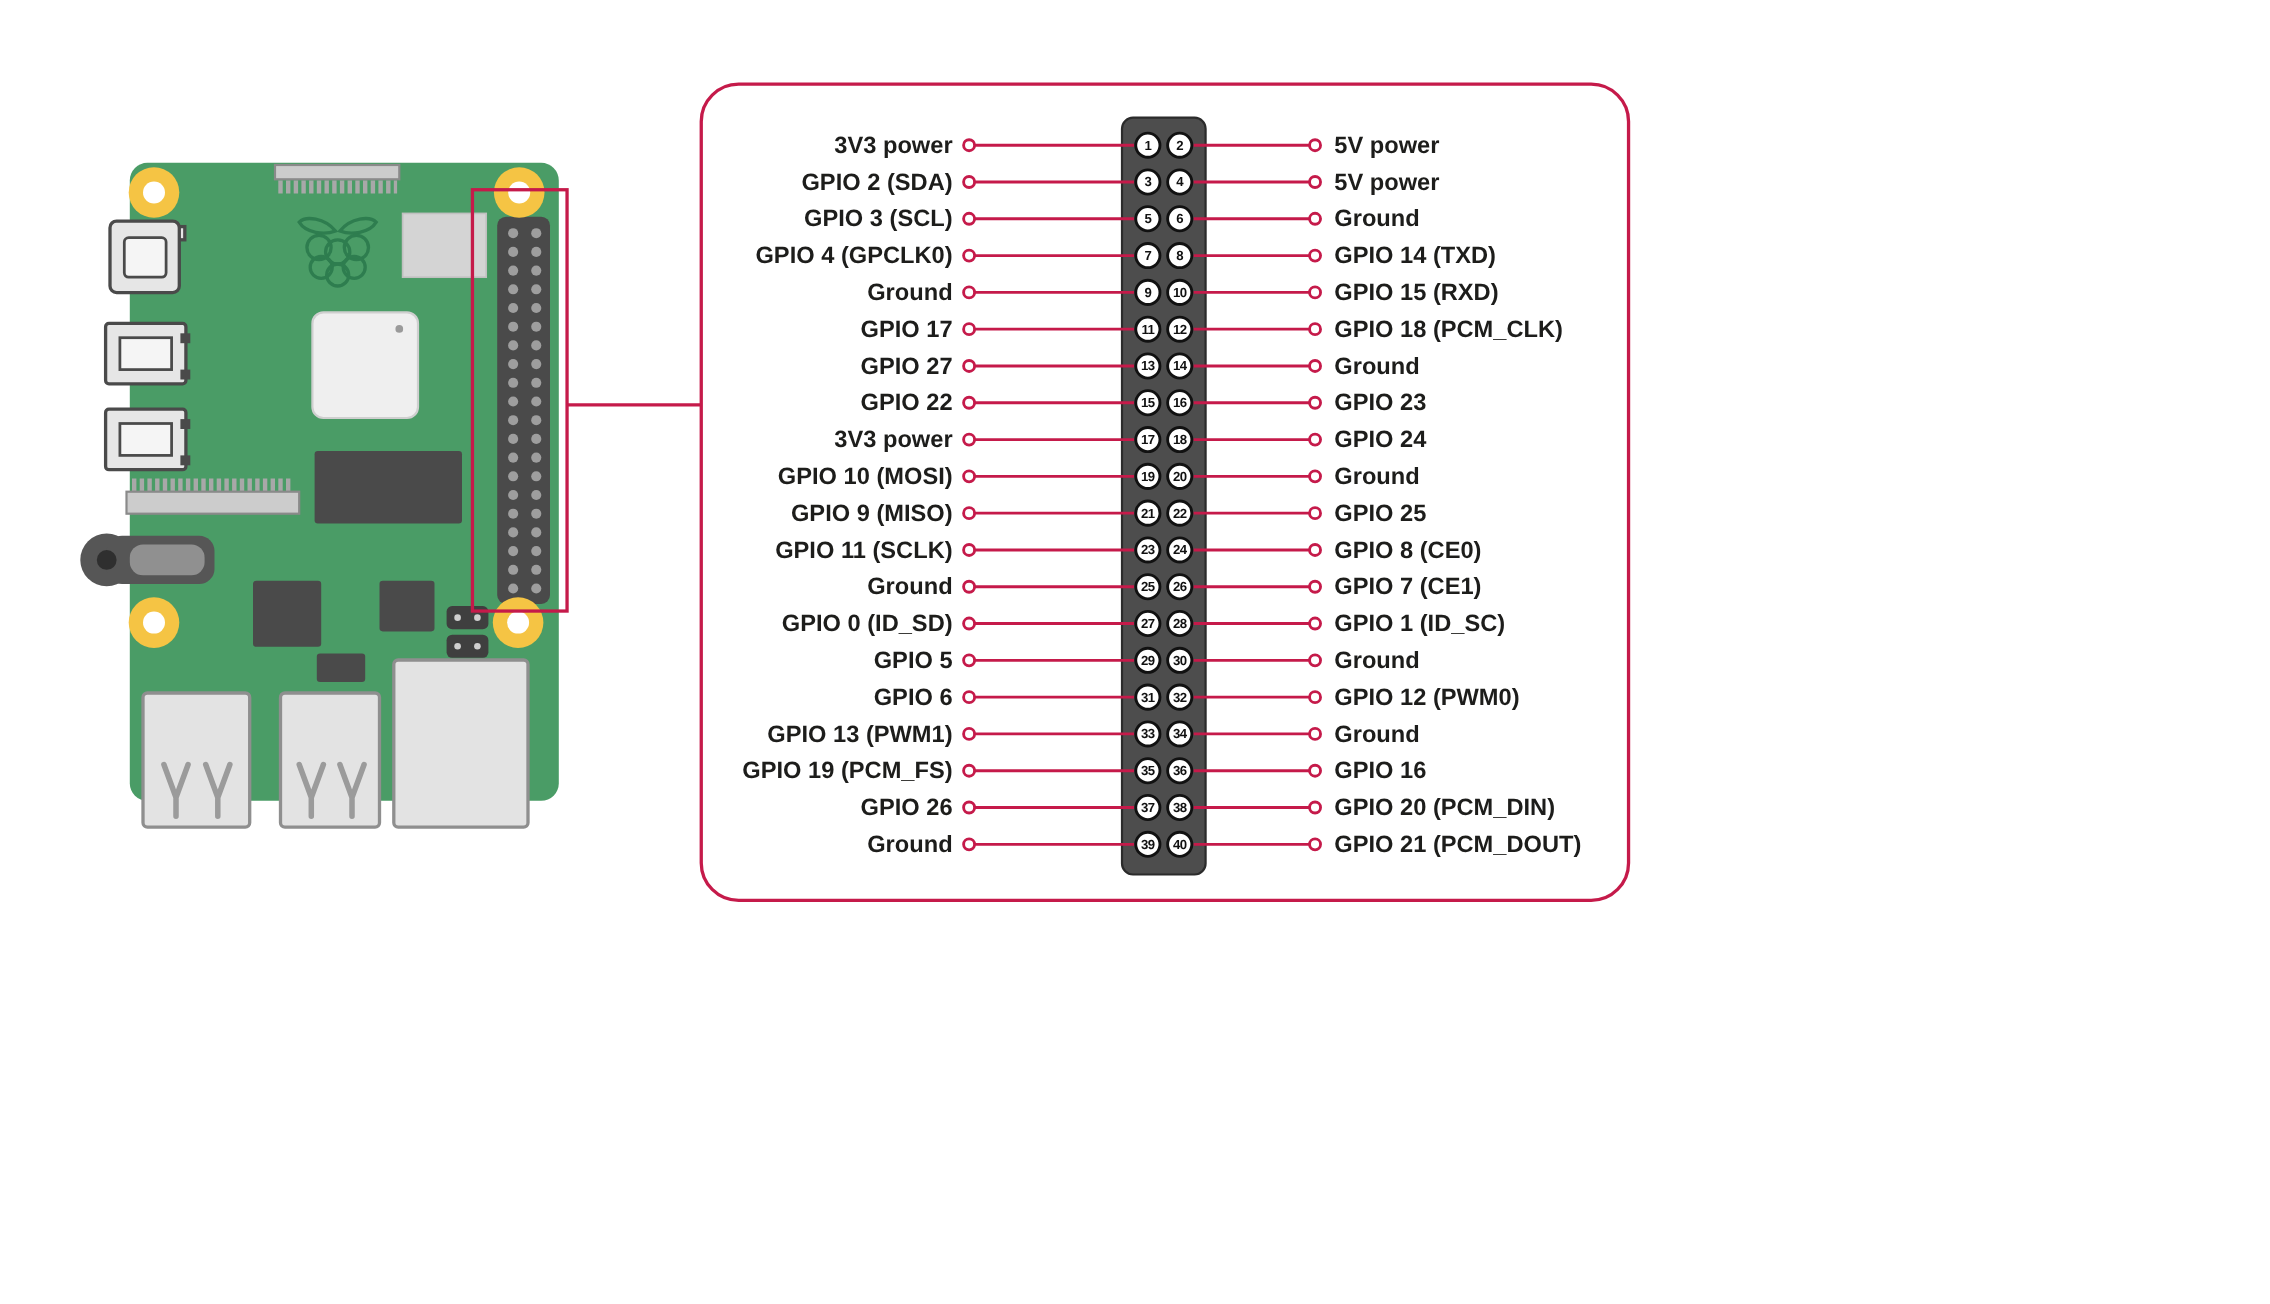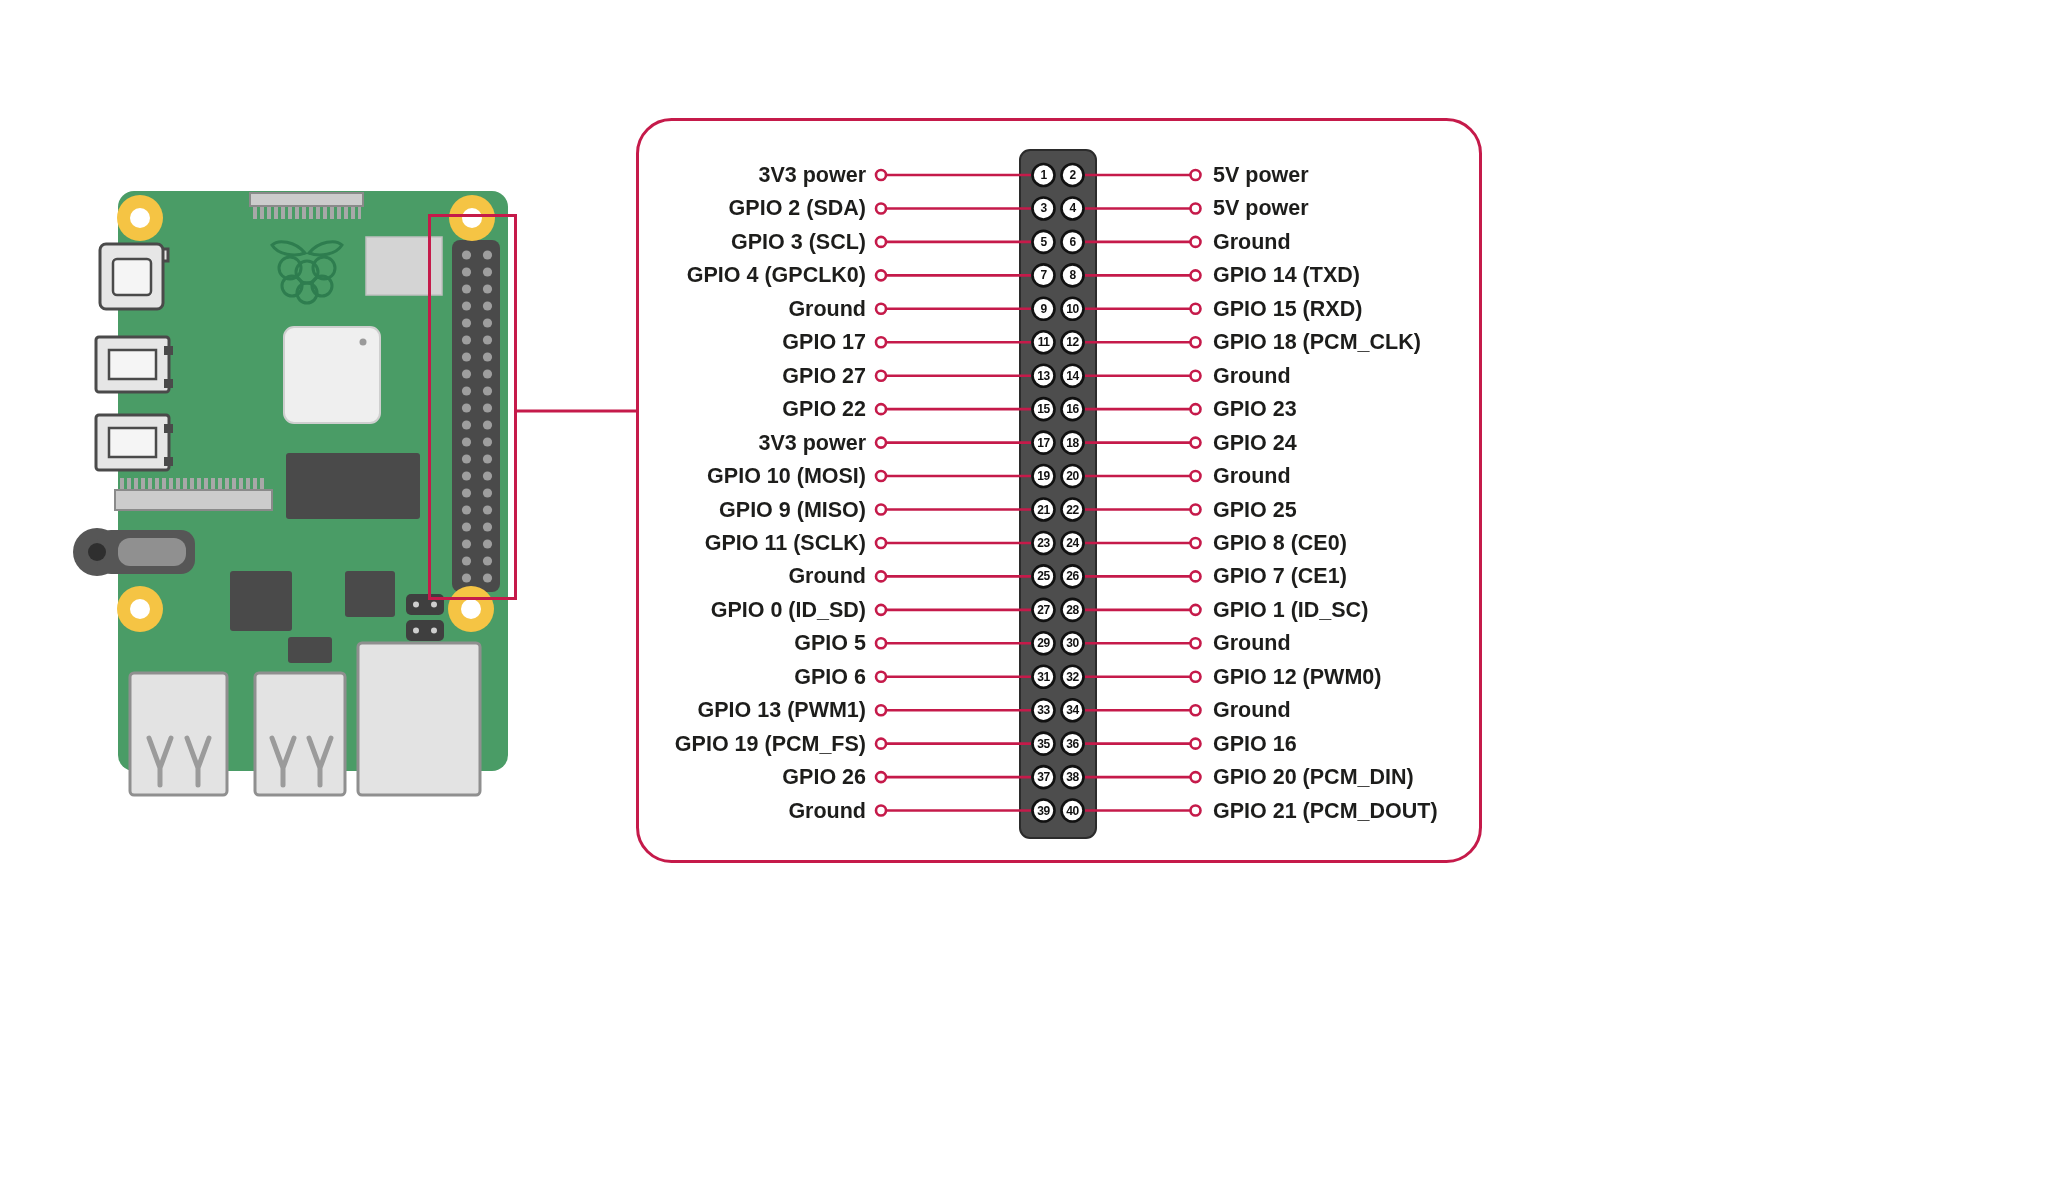--- a/index.html
+++ b/index.html
@@ -1,16 +1,16 @@
 <!DOCTYPE html>
 <html style="--accent: #c51a4a; --text: #1d1d1b; --board-green: #4a9c66; --hole-gold: #f5c444; --header-gray: #4d4d4d;"><head>
 <meta charset="utf-8">
 <style>
   html,body{margin:0;padding:0;background:#ffffff;}
-  .page{width:2064px;height:1046px;background:#fff;position:relative;overflow:hidden;margin-top:43px;}
+  .page{width:2064px;height:1046px;background:#fff;position:relative;overflow:hidden;}
   svg{display:block;}
   text{font-family:"Liberation Sans",sans-serif;}
 
   .board{fill:var(--board-green);}
   .hole-outer{fill:var(--hole-gold);}
   .hole-inner{fill:#ffffff;}
   .comp-dark{fill:#4a4a4a;}
   .comp-dark2{fill:#3f3f3f;}
   .comp-light{fill:#e3e3e3;stroke:#8f8f8f;stroke-width:3;}
   .port-outline{fill:#e6e6e6;stroke:#4a4a4a;stroke-width:3;}

